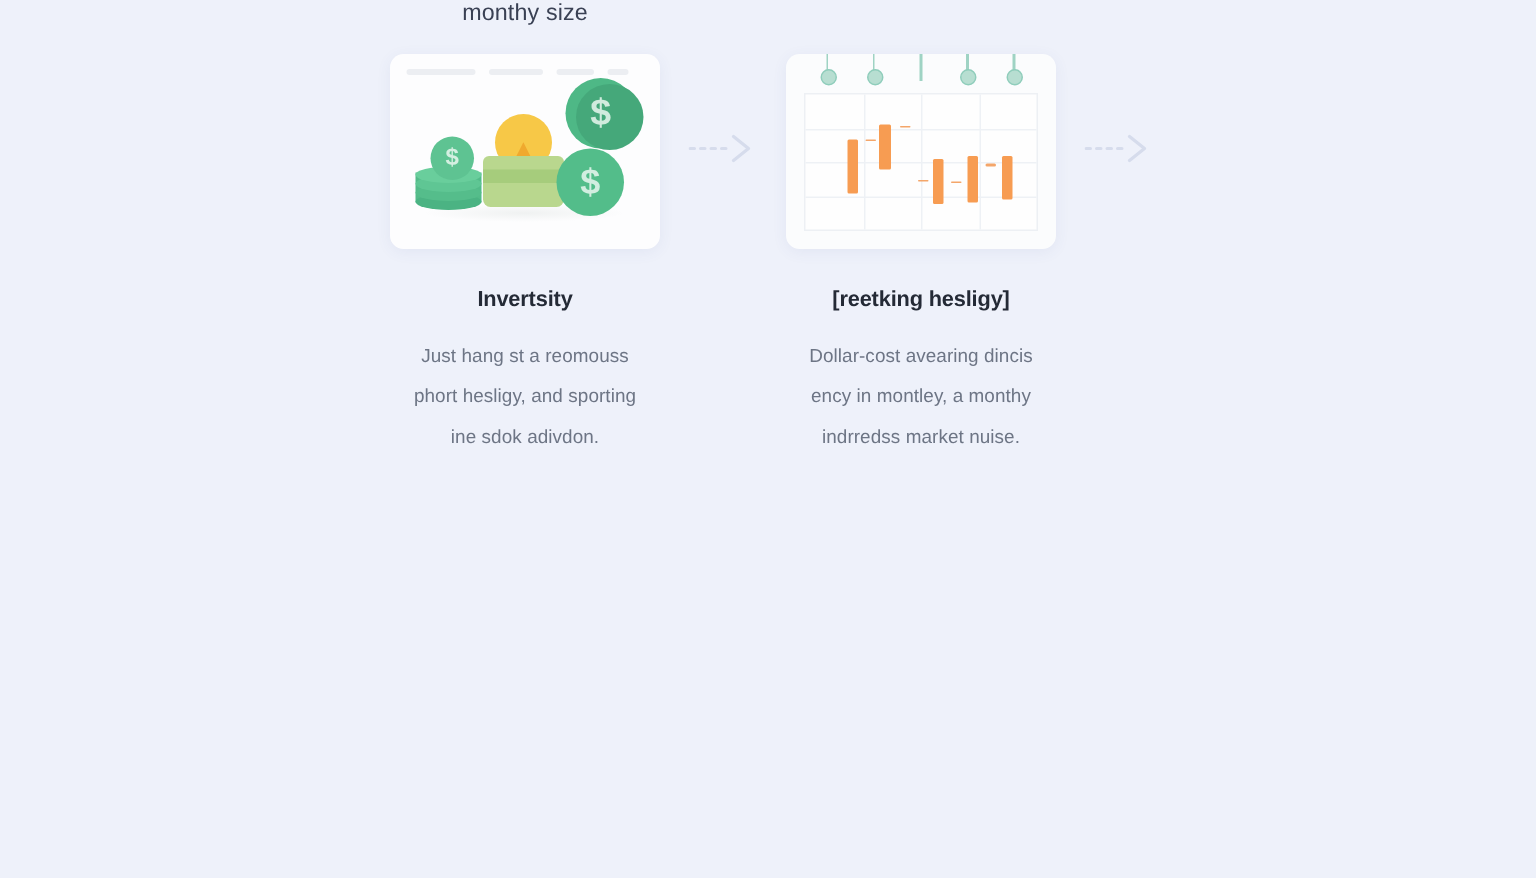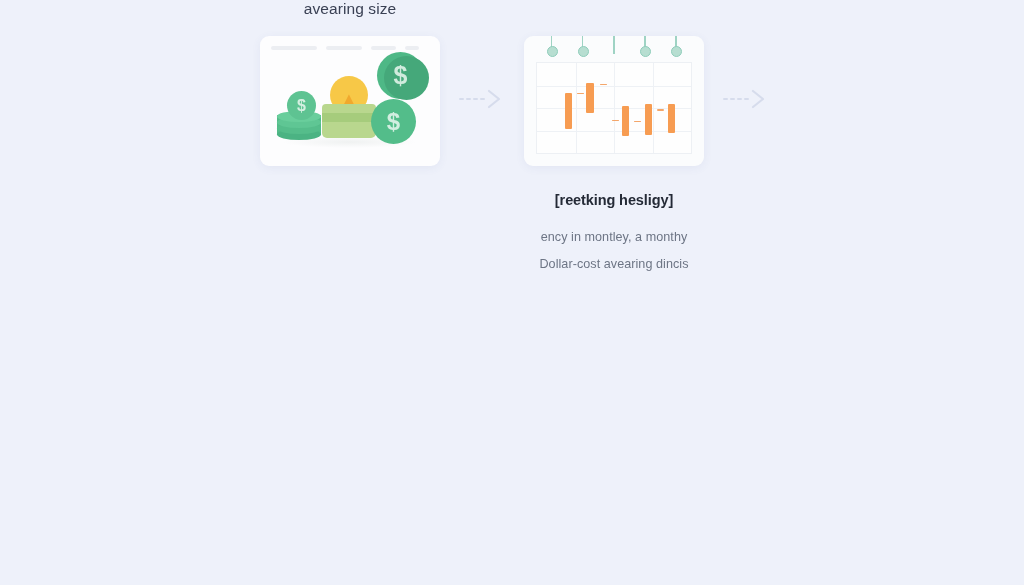--- a/index.html
+++ b/index.html
@@ -244,21 +244,21 @@
   }
   .arrow svg { display:block; }
 </style>
 </head>
 <body style="background: rgb(238, 241, 250);">
 
 <div id="stage" style="background: rgb(238, 241, 250);">
   <div id="flow">
 
     <div class="step step-1">
-      <div class="step-label">avearing size</div>
+      <div class="step-label">monthy size</div>
 
       <div class="card card-coins">
         <div class="ph-row">
           <div class="ph a"></div>
           <div class="ph b"></div>
           <div class="ph c"></div>
           <div class="ph d"></div>
         </div>
 
         <div class="coin-scene">
@@ -284,20 +284,28 @@
             <span class="spark">▲</span>
           </div>
           <div class="wallet"></div>
 
           <div class="coin coin-big-br">
             <span class="glyph">$</span>
           </div>
         </div>
       </div>
 
+      <div class="caption">
+        <h3>Invertsity</h3>
+        <p>
+          <span>Just hang st a reomouss</span>
+          <span>phort hesligy, and sporting</span>
+          <span>ine sdok adivdon.</span>
+        </p>
+      </div>
     </div>
 
     <div class="arrow">
       <svg width="46" height="22" viewBox="0 0 46 22" aria-hidden="true">
         <line x1="1" y1="11" x2="26" y2="11" stroke="#d6dcec" stroke-width="2" stroke-linecap="round" stroke-dasharray="3 4"></line>
         <polyline points="30,3 40,11 30,19" fill="none" stroke="#d6dcec" stroke-width="2.2" stroke-linecap="round" stroke-linejoin="round"></polyline>
       </svg>
     </div>
 
     <div class="step">
@@ -358,22 +366,23 @@
 
           <div class="candle" style="left:85%; top:0; bottom:0; width:7px;">
             <div class="body" style="top:45%; height:33%;"></div>
           </div>
         </div>
       </div>
 
       <div class="caption">
         <h3>[reetking hesligy]</h3>
         <p>
+          <span>Dollar-cost avearing dincis</span>
           <span>ency in montley, a monthy</span>
-          <span>Dollar-cost avearing dincis</span>
+          <span>indrredss market nuise.</span>
         </p>
       </div>
     </div>
 
     <div class="arrow">
       <svg width="46" height="22" viewBox="0 0 46 22" aria-hidden="true">
         <line x1="1" y1="11" x2="26" y2="11" stroke="#d6dcec" stroke-width="2" stroke-linecap="round" stroke-dasharray="3 4"></line>
         <polyline points="30,3 40,11 30,19" fill="none" stroke="#d6dcec" stroke-width="2.2" stroke-linecap="round" stroke-linejoin="round"></polyline>
       </svg>
     </div>

